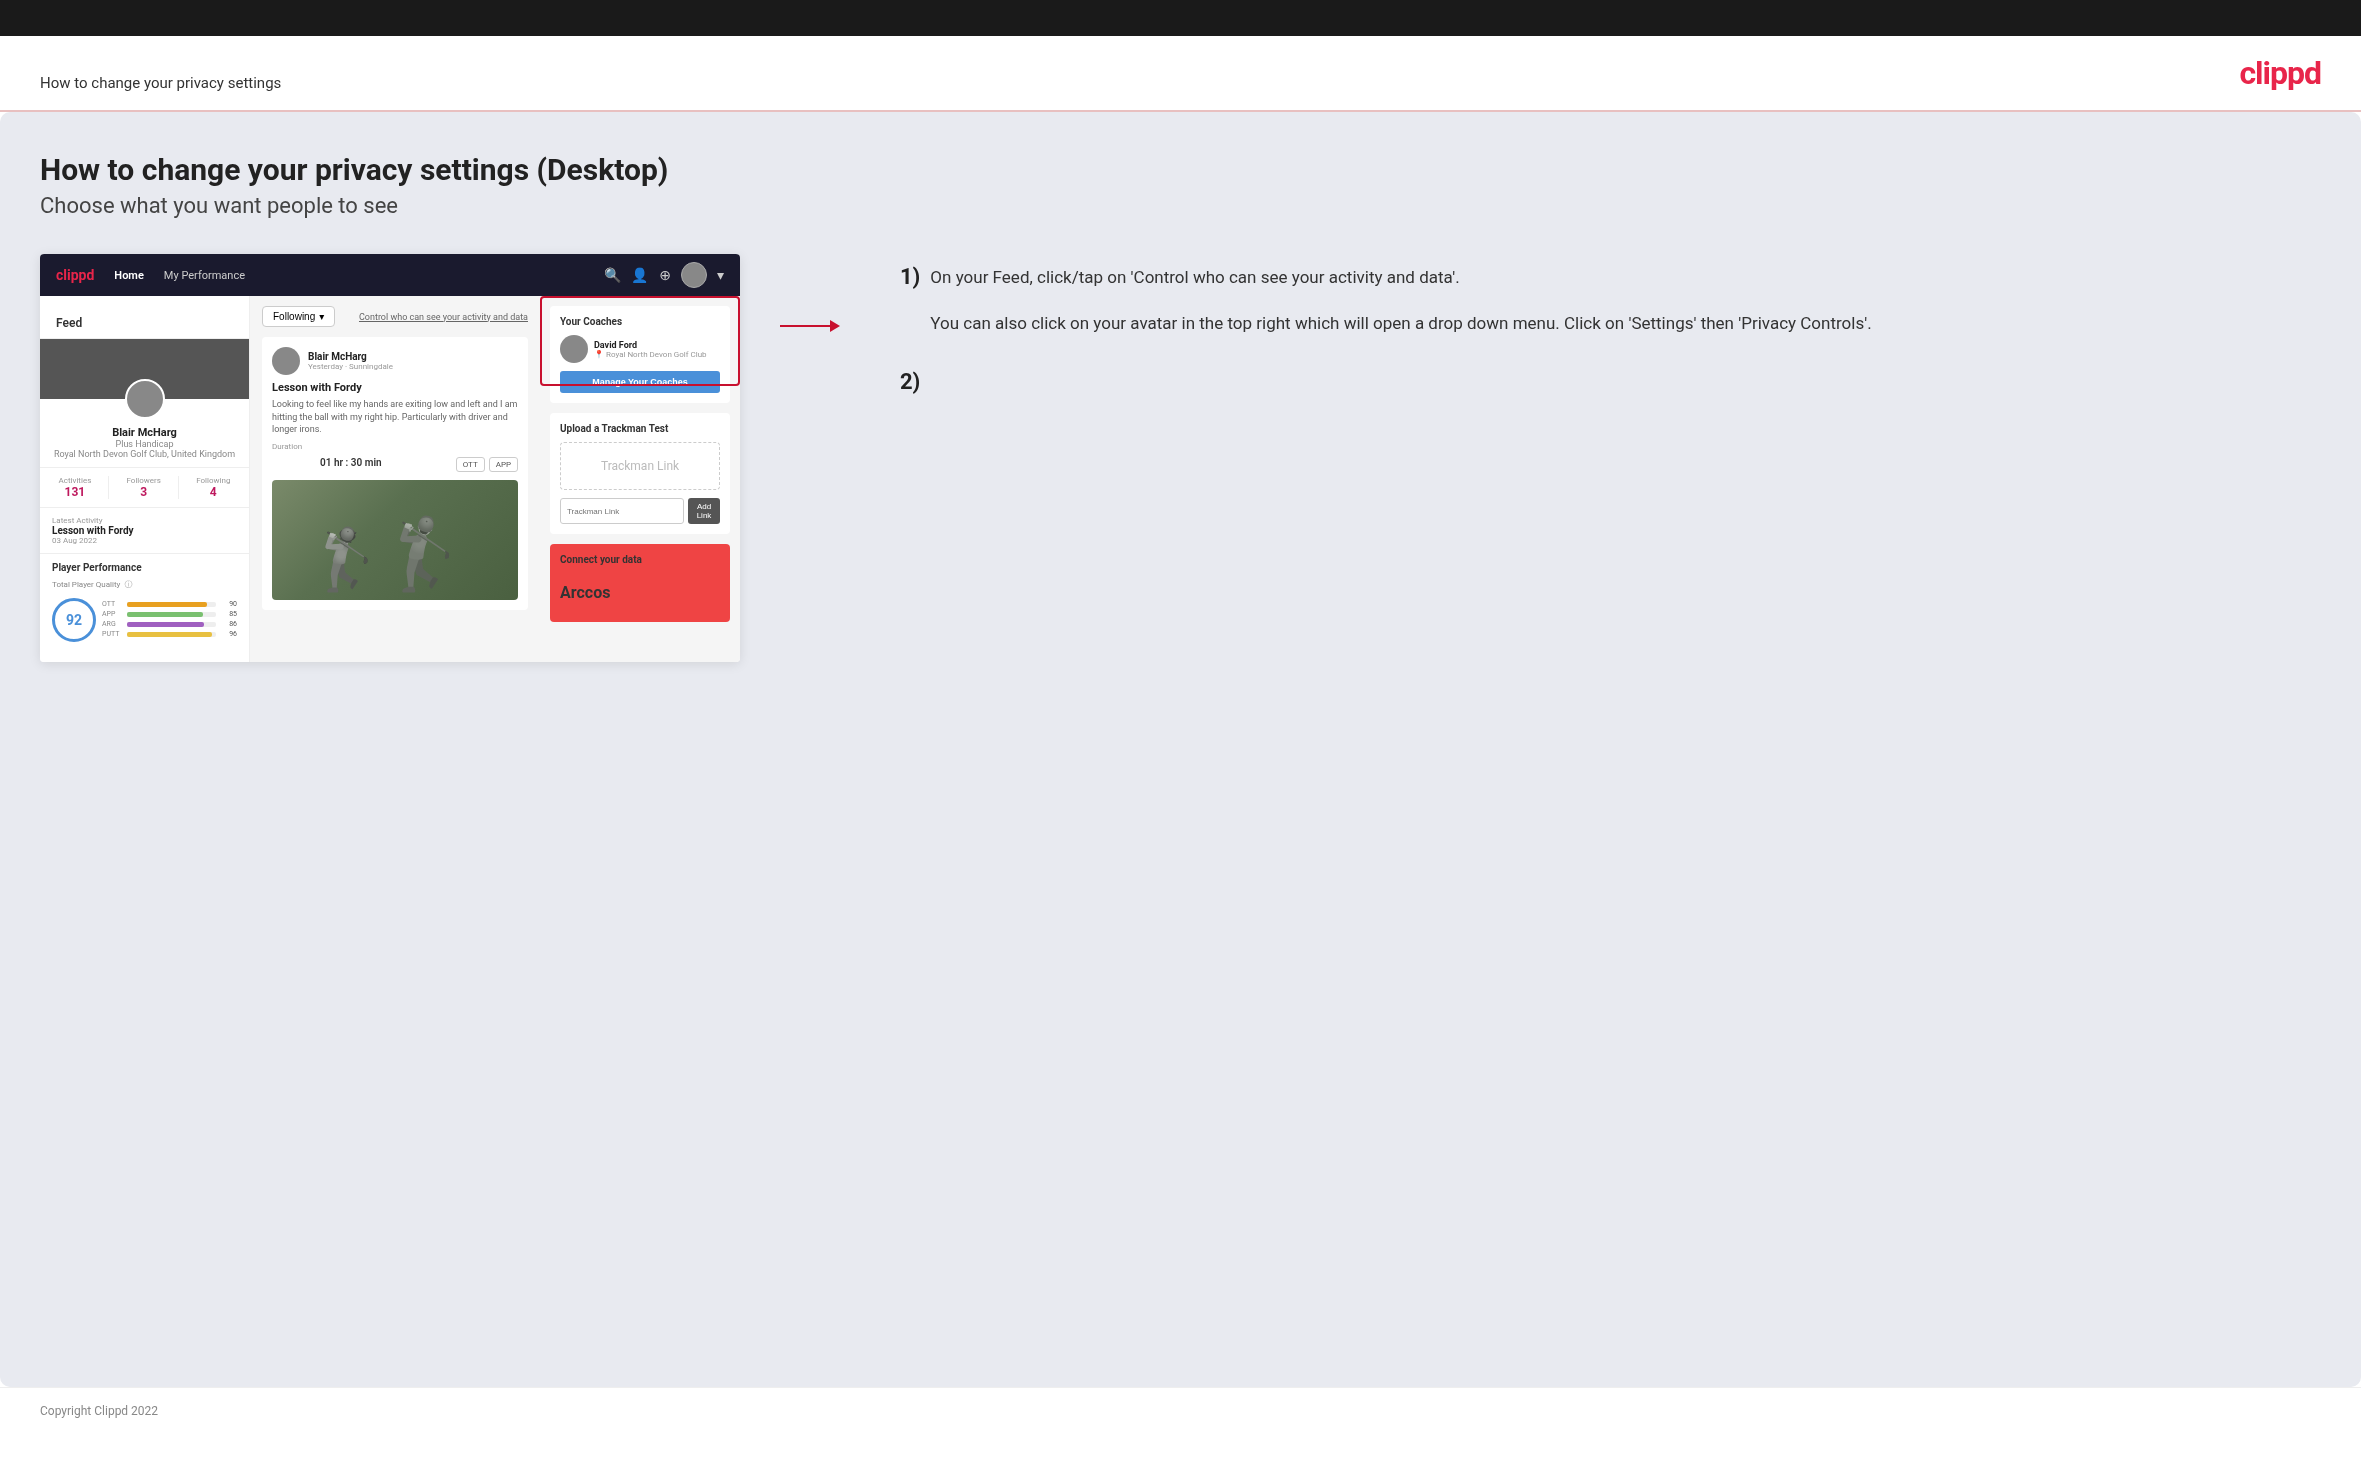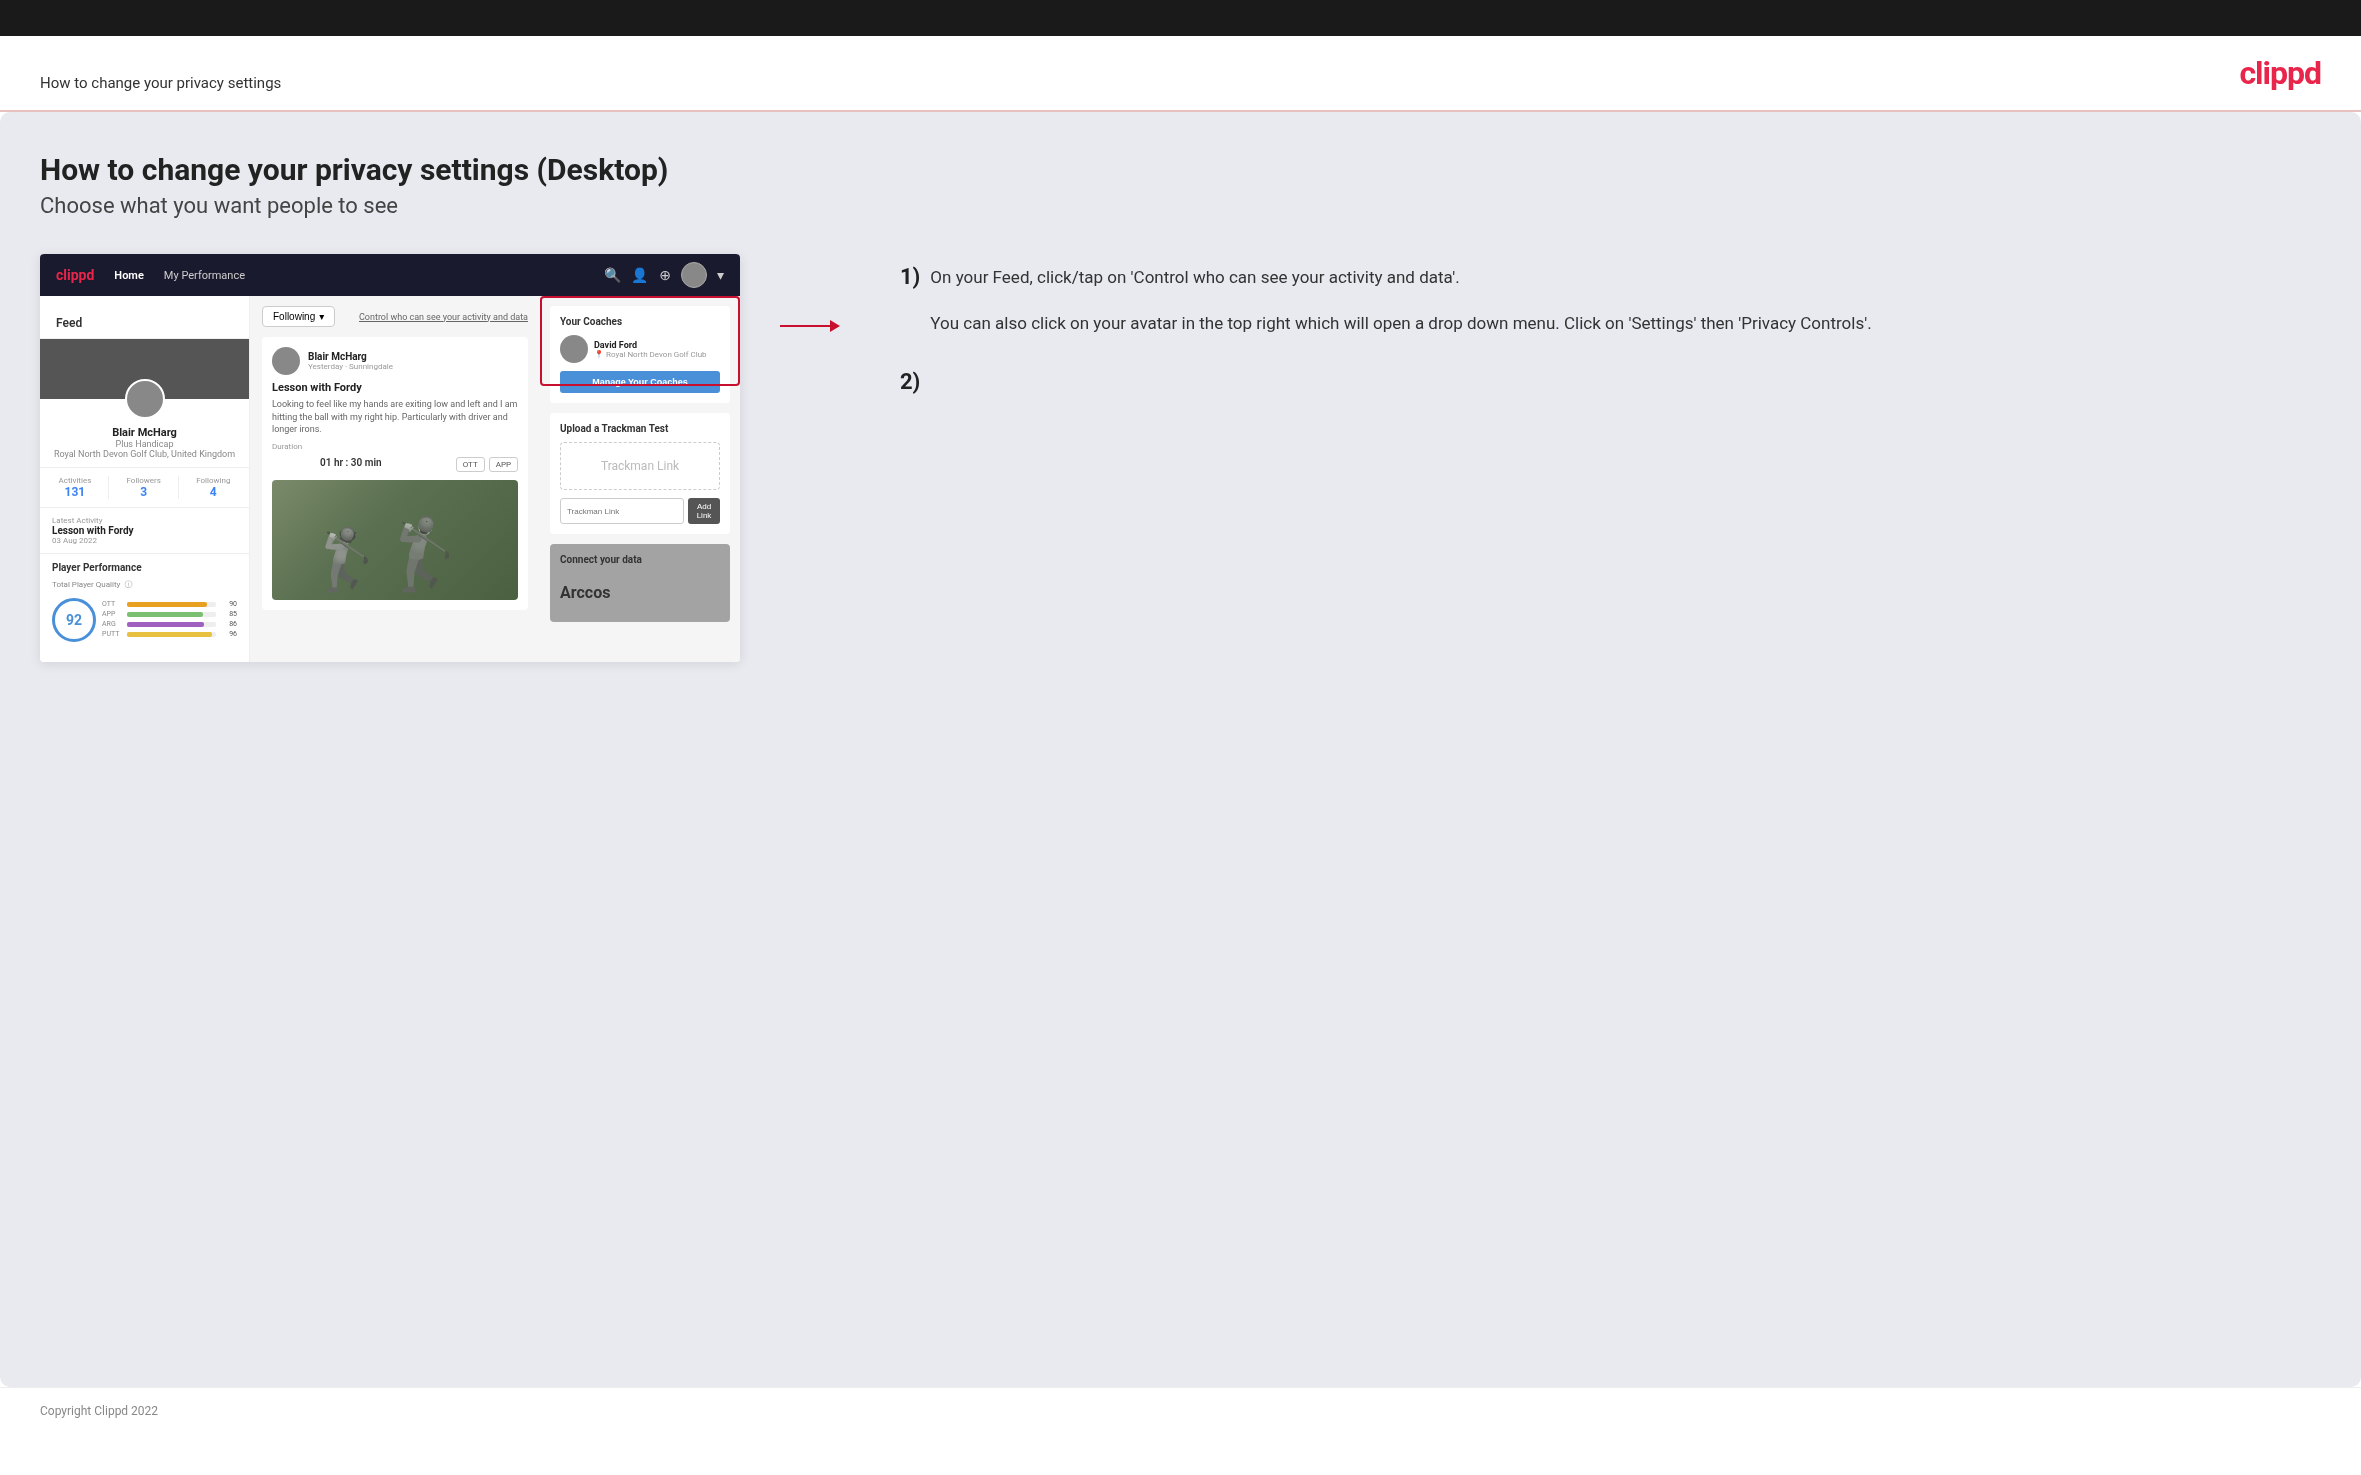--- a/index.html
+++ b/index.html
@@ -173,21 +173,21 @@
     }
     .profile-stats {
       display: flex;
       justify-content: space-around;
       padding: 8px 10px;
       border-top: 1px solid #eee;
       border-bottom: 1px solid #eee;
     }
     .stat-item { text-align: center; }
     .stat-label { font-size: 8px; color: #999; }
-    .stat-value { font-size: 12px; font-weight: 700; color: #3b82f6; }
+    .stat-value { font-size: 12px; font-weight: 700; color: #be185d; }
     .stat-divider { width: 1px; background: #eee; }
 
     .latest-activity {
       padding: 8px 12px;
     }
     .latest-label { font-size: 8px; color: #999; }
     .latest-name { font-size: 10px; font-weight: 700; color: #222; }
     .latest-date { font-size: 8px; color: #999; }
 
     .player-perf {
@@ -358,21 +358,21 @@
       background: #555;
       color: #fff;
       border: none;
       border-radius: 3px;
       padding: 4px 8px;
       font-size: 8px;
       cursor: pointer;
     }
 
     .connect-widget {
-      background: #a3a3a3;
+      background: #ef4444;
       border-radius: 4px;
       padding: 10px;
     }
     .arccos-logo {
       font-size: 16px;
       font-weight: 700;
       color: #333;
       text-align: left;
       padding: 10px 0;
     }

